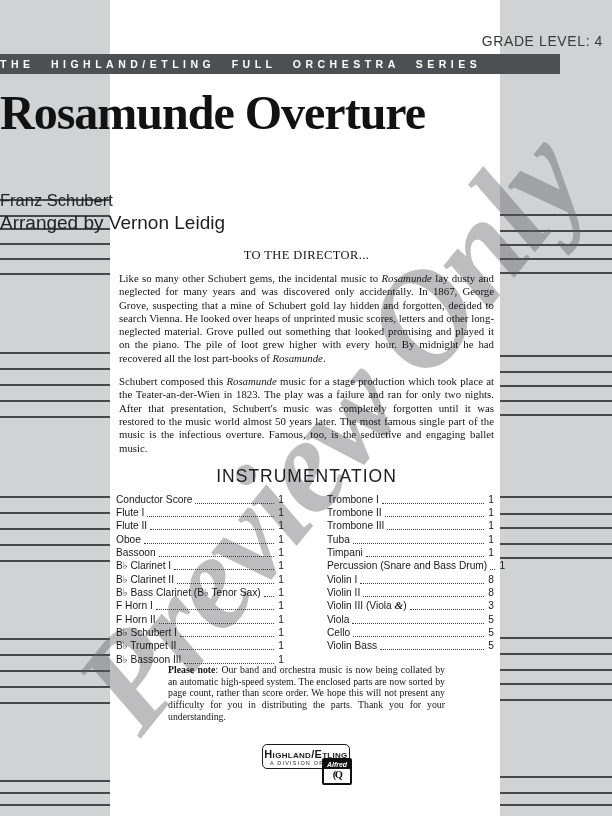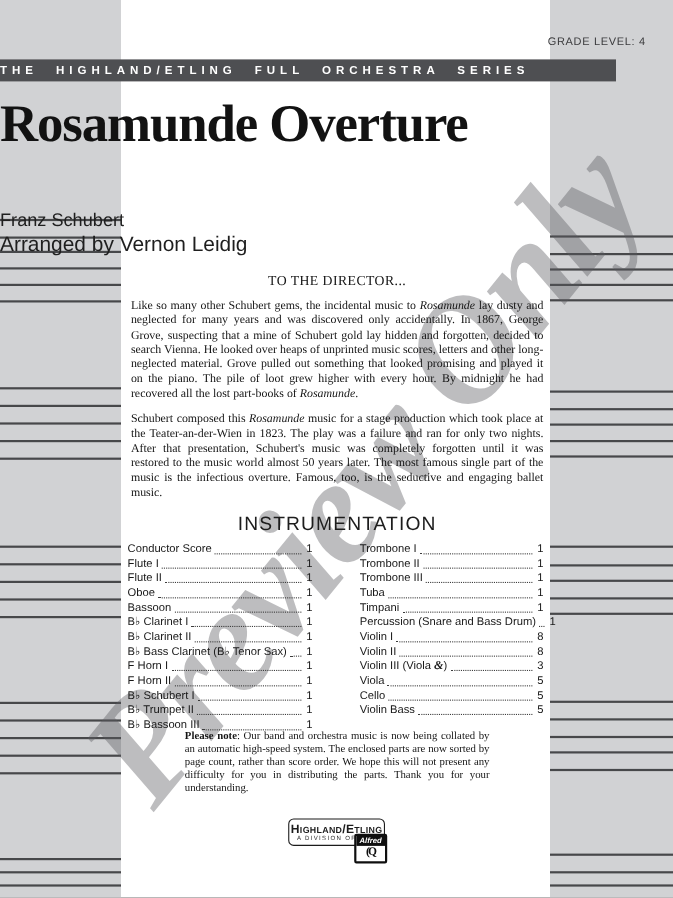--- a/index.html
+++ b/index.html
@@ -8,21 +8,21 @@
   .margin-band{position:absolute;top:0;height:816px;background:var(--margin-gray,#d1d2d4);}
   .margin-left{left:0;width:110px;}
   .margin-right{left:500px;width:112px;}
   .staff-line{position:absolute;left:0;width:100%;height:2px;background:var(--staff-line,#47484a);}
   .watermark{position:absolute;left:330px;top:432px;transform:translate(-50%,-50%) rotate(-51deg);
         font-family:"Liberation Serif",serif;font-weight:bold;font-style:italic;font-size:136px;
         letter-spacing:-3px;white-space:nowrap;color:var(--wm,rgba(90,90,95,0.40));z-index:2;}
   .banner{position:absolute;left:0;top:54px;width:560px;height:20px;background:var(--banner-bg,#4e4f52);
         color:#fff;font-size:10.5px;font-weight:bold;letter-spacing:4.5px;word-spacing:9px;
         line-height:21px;z-index:3;white-space:nowrap;}
-  .grade{position:absolute;top:33px;right:25px;font-size:10px;letter-spacing:0.6px;color:#3a3a3c;z-index:3;}
+  .grade{position:absolute;top:33px;right:9px;font-size:14px;letter-spacing:0.6px;color:#3a3a3c;z-index:3;}
   .centered{position:absolute;left:0;width:612px;text-align:left;z-index:3;}
   .title{top:90px;font-family:"Liberation Serif",serif;font-weight:bold;font-size:48px;line-height:46px;
         letter-spacing:-1px;color:#121212;}
   .opus{top:141px;font-size:20px;color:#1b1b1b;}
   .composer{top:191px;font-size:16.5px;color:#1f1f1f;}
   .arranger{top:212px;font-size:19px;color:#1f1f1f;}
   .flow{position:absolute;left:119px;top:248px;width:375px;z-index:3;}
   .dir-heading{text-align:center;font-family:"Liberation Serif",serif;font-size:12.5px;
         letter-spacing:0.4px;margin-bottom:9px;}
   .para{font-family:"Liberation Serif",serif;font-size:10.8px;line-height:13.3px;text-align:justify;}

